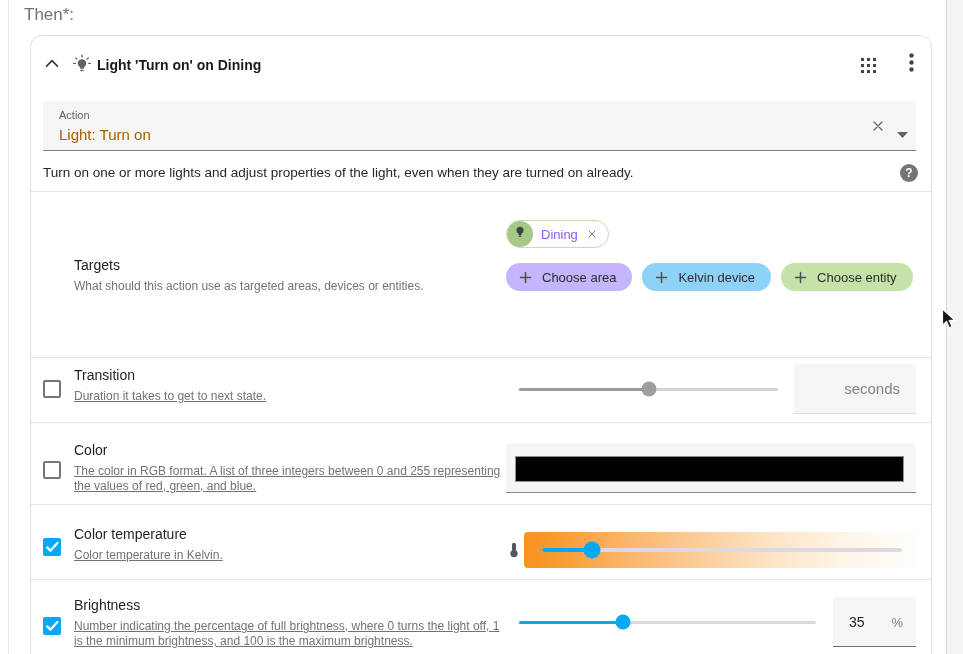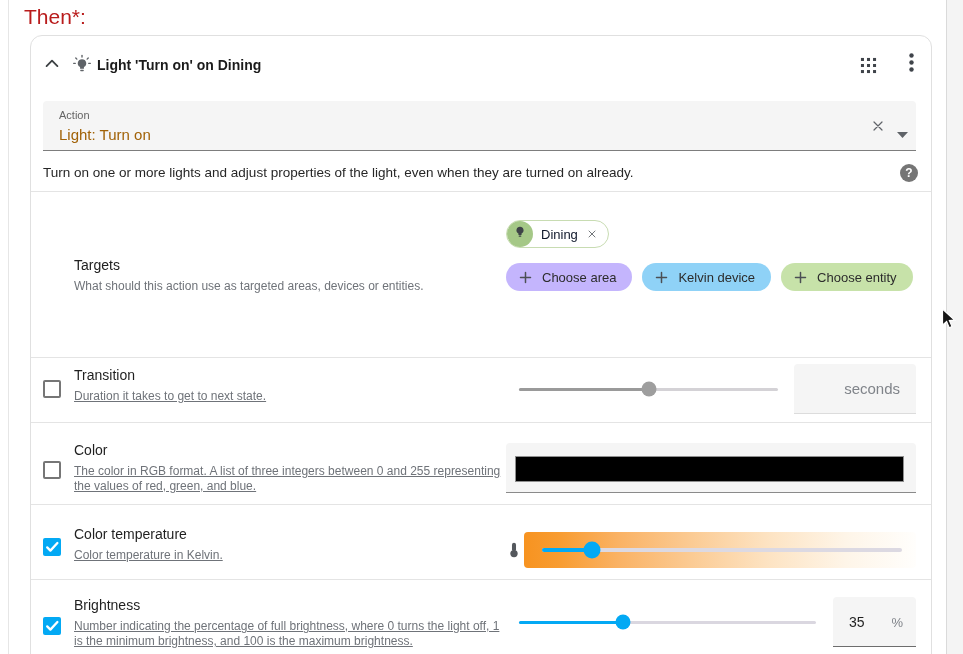--- a/index.html
+++ b/index.html
@@ -2,21 +2,21 @@
 <html><head>
 <meta charset="utf-8">
 <style>
   * { margin:0; padding:0; box-sizing:border-box; }
   body { font-family:"Liberation Sans","DejaVu Sans",sans-serif; background:#fff; }
   .screen { position:relative; width:963px; height:654px; background:#fff; overflow:hidden; color:#1f1f1f; }
 
   .left-edge { position:absolute; left:8px; top:0; width:1px; height:654px; background:#e6e6e6; }
   .right-panel { position:absolute; left:946px; top:0; width:17px; height:654px; background:#f4f4f4; border-left:1px solid #dadada; }
 
-  .then-label { position:absolute; left:24px; top:5px; font-size:21px; color:#b91c1c; }
+  .then-label { position:absolute; left:24px; top:5px; font-size:17px; color:#737373; }
 
   .card { position:absolute; left:30px; top:35px; width:902px; height:640px; background:#fff; border:1px solid #e0e0e0; border-radius:12px; }
 
   
   .hdr-chevron { position:absolute; left:8px; top:17px; width:26px; height:26px; display:flex; align-items:center; justify-content:center; cursor:pointer; }
   .hdr-bulb { position:absolute; left:38px; top:16px; width:26px; height:26px; display:flex; align-items:center; justify-content:center; }
   .card-title { position:absolute; left:66px; top:21px; font-size:14px; font-weight:bold; color:#1b1b1b; }
   .drag-handle { position:absolute; left:824px; top:16px; width:26px; height:26px; display:flex; align-items:center; justify-content:center; cursor:grab; }
   .menu-btn { position:absolute; left:866px; top:14px; width:28px; height:28px; display:flex; align-items:center; justify-content:center; cursor:pointer; }
 
@@ -33,21 +33,21 @@
   .divider { position:absolute; left:0; width:900px; height:1px; background:#e4e4e4; }
 
   
   .tgt-labels { position:absolute; left:43px; top:221px; width:420px; }
   .sec-title { font-size:14px; color:#212121; }
   .sec-desc { font-size:12px; color:#6f7379; margin-top:6px; line-height:15px; }
 
   .chip-row { position:absolute; left:475px; top:184px; height:28px; display:flex; }
   .chip { display:inline-flex; align-items:center; height:28px; background:#fff; border:1px solid #c8dcb2; border-radius:14px; padding-right:9px; cursor:default; }
   .chip-avatar { width:26px; height:26px; border-radius:50%; background:#a5c887; display:flex; align-items:center; justify-content:center; margin:0; }
-  .chip-label { font-size:13px; color:#0f172a; margin:0 7px 0 8px; }
+  .chip-label { font-size:13px; color:#8b5cf6; margin:0 7px 0 8px; }
   .chip-x { width:14px; height:14px; display:flex; align-items:center; justify-content:center; cursor:pointer; }
 
   .choose-row1 { position:absolute; left:475px; top:227px; display:flex; gap:10px; }
   .choose-row2 { position:absolute; left:475px; top:263px; display:flex; }
   .pill-btn { display:inline-flex; align-items:center; height:28px; border-radius:14px; padding:0 16px 0 12px; font-size:13px; color:#2c2c2c; cursor:pointer; border:none; font-family:inherit; }
   .pill-btn .plus { margin-right:9px; display:flex; align-items:center; }
 
   
   .cb { position:absolute; width:18px; height:18px; border:2px solid #767676; border-radius:2px; background:#fff; cursor:pointer; }
   .cb.checked { border:none; width:18px; height:18px; }

